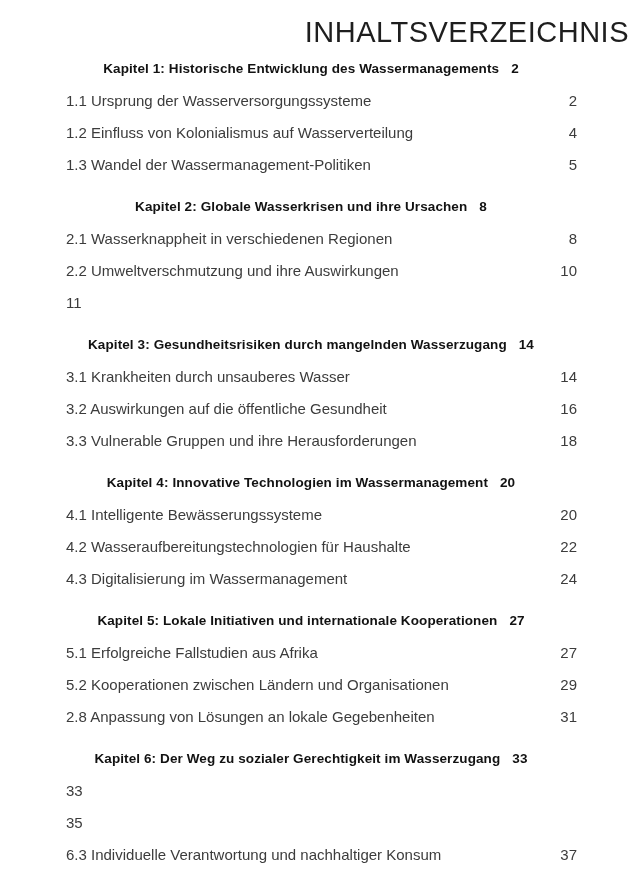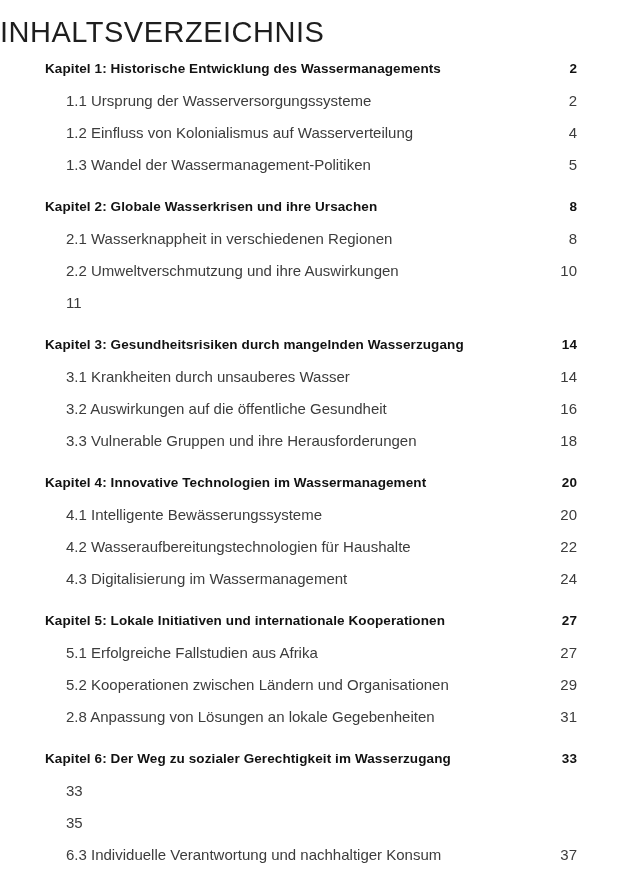--- a/index.html
+++ b/index.html
@@ -14,21 +14,21 @@
     height: 877px;
     margin: 0 auto;
     background: #ffffff;
     font-family: "Liberation Sans", "DejaVu Sans", sans-serif;
     overflow: hidden;
     box-sizing: border-box;
   }
   .title {
     margin: 0;
     padding-top: 14px;
-    text-align: left;
+    text-align: right;
     font-size: 29px;
     line-height: 36px;
     font-weight: 400;
     letter-spacing: 0.5px;
     color: #1e1e1e;
   }
   .toc {
     display: block;
     padding: 2px 52px 0 45px;
   }
@@ -40,20 +40,21 @@
     display: flex;
     align-items: center;
     justify-content: space-between;
     cursor: pointer;
   }
   .heading-row {
     font-size: 13.5px;
     font-weight: 700;
     color: #121212;
     letter-spacing: 0.1px;
+    justify-content: center;
   }
   .section-row {
     font-size: 15px;
     font-weight: 400;
     color: #3c3c3c;
     padding-left: 21px;
   }
   .entry-title {
     white-space: nowrap;
     overflow: hidden;

